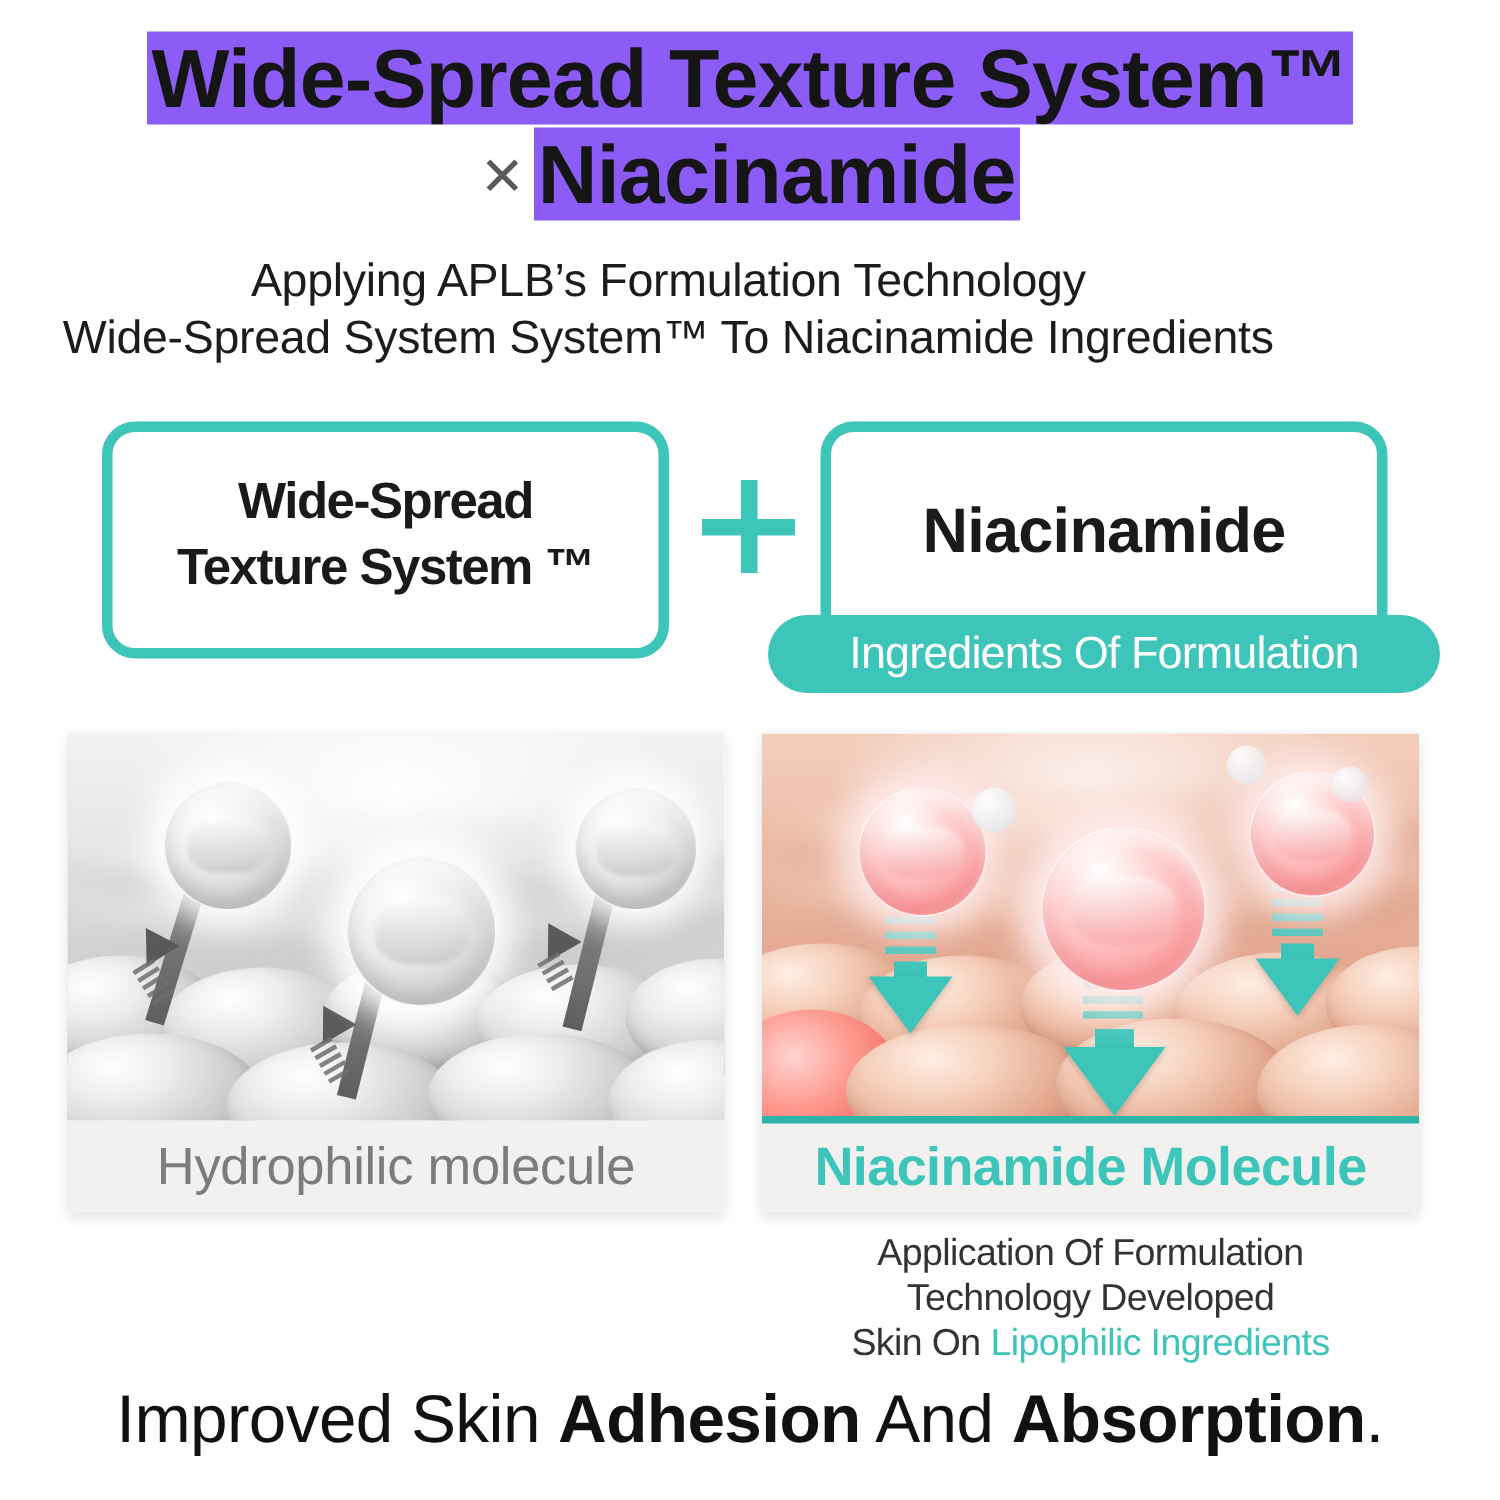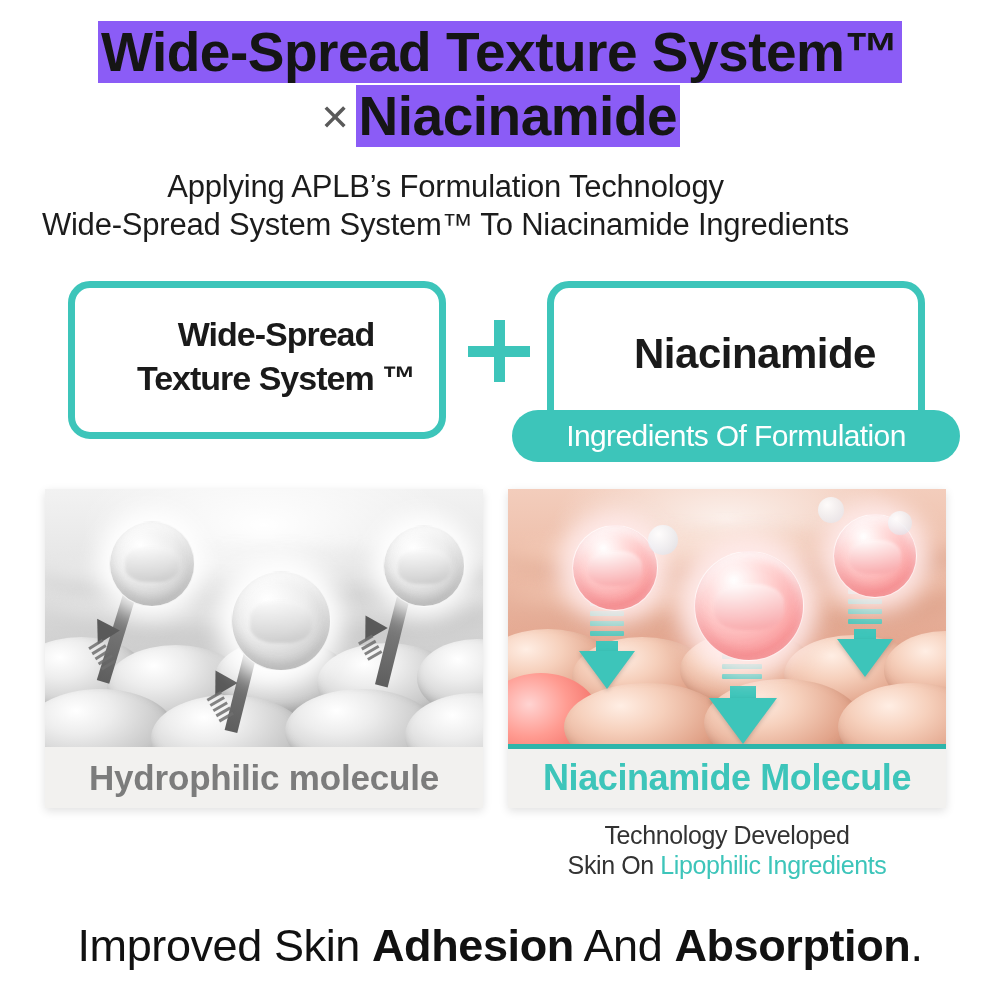--- a/index.html
+++ b/index.html
@@ -96,21 +96,20 @@
     width: 378px;
     height: 158px;
   }
   .card-title {
     position: absolute;
     left: 0;
     width: 100%;
     text-align: center;
     color: #1a1a1a;
     font-weight: bold;
-    margin-left: 19px;
   }
   .card-left .card-title {
     top: 24px;
     font-family: "Liberation Sans", sans-serif;
     font-size: 34px;
     line-height: 44px;
     letter-spacing: -1px;
   }
   .card-right .card-title {
     top: 42px;
@@ -315,21 +314,21 @@
     height: 61px;
     background: #f2f1ef;
     box-sizing: border-box;
     text-align: center;
     font-family: "Liberation Sans Narrow", "Liberation Sans", sans-serif;
   }
   .caption-left {
     font-size: 35px;
     line-height: 61px;
     color: #7c7c7c;
-    font-weight: 700;
+    font-weight: 400;
     letter-spacing: -0.2px;
   }
   .caption-right {
     height: 64px;
     border-top: 5px solid #2eb5aa;
     font-size: 36px;
     line-height: 58px;
     color: #3dc5ba;
     font-weight: bold;
     letter-spacing: -0.4px;
@@ -570,20 +569,21 @@
       <div class="molecule" style="left:140px;top:36px;width:30px;height:30px;background:radial-gradient(circle at 36% 30%, rgba(255,255,255,.9), rgba(205,220,235,.55));"></div>
       <div class="molecule" style="left:310px;top:8px;width:26px;height:26px;background:radial-gradient(circle at 36% 30%, rgba(255,255,255,.9), rgba(210,222,235,.5));"></div>
       <div class="molecule" style="left:380px;top:22px;width:24px;height:24px;background:radial-gradient(circle at 36% 30%, rgba(255,255,255,.85), rgba(205,218,232,.5));"></div>
     </div>
 
     <div class="caption caption-right">Niacinamide Molecule</div>
   </div>
 
 
   <div class="note-right">
+    <div>Application Of Formulation</div>
     <div>Technology Developed</div>
     <div><span>Skin On </span><span class="teal-text">Lipophilic Ingredients</span></div>
   </div>
 
   <div class="footer">
     <span>Improved Skin </span><b>Adhesion</b><span> And </span><b>Absorption</b><span>.</span>
   </div>
 
 </div>
 

